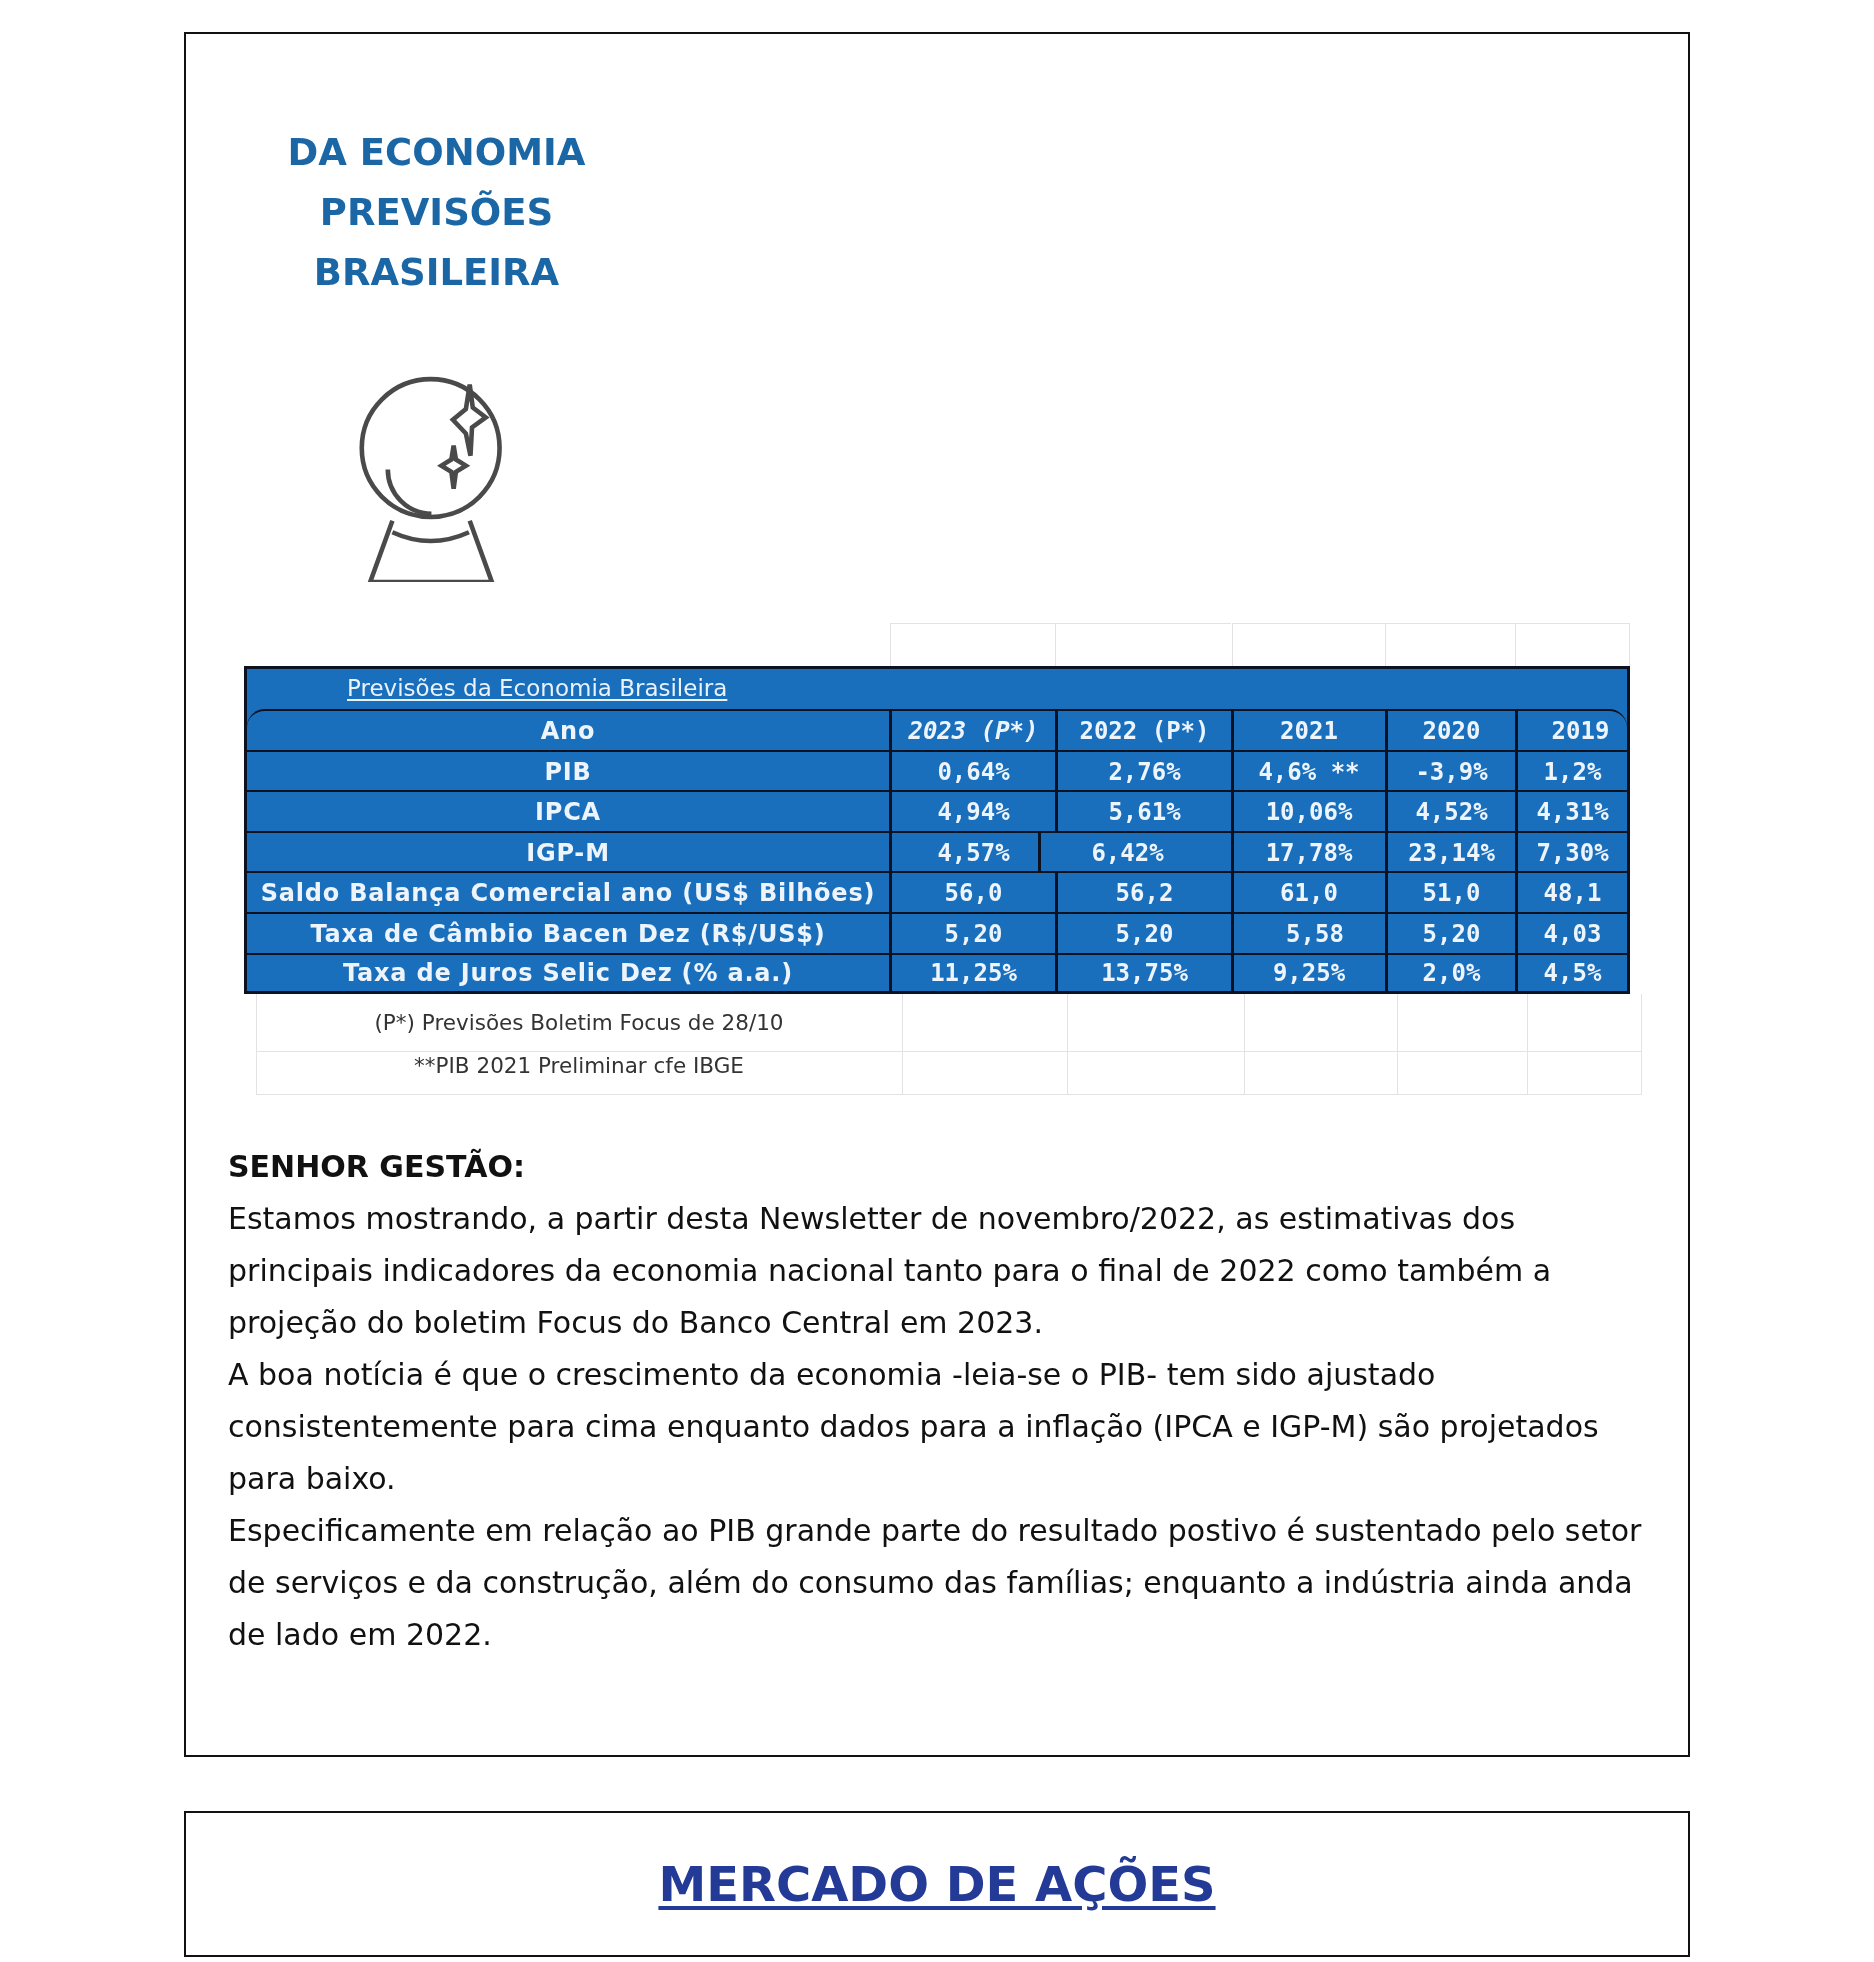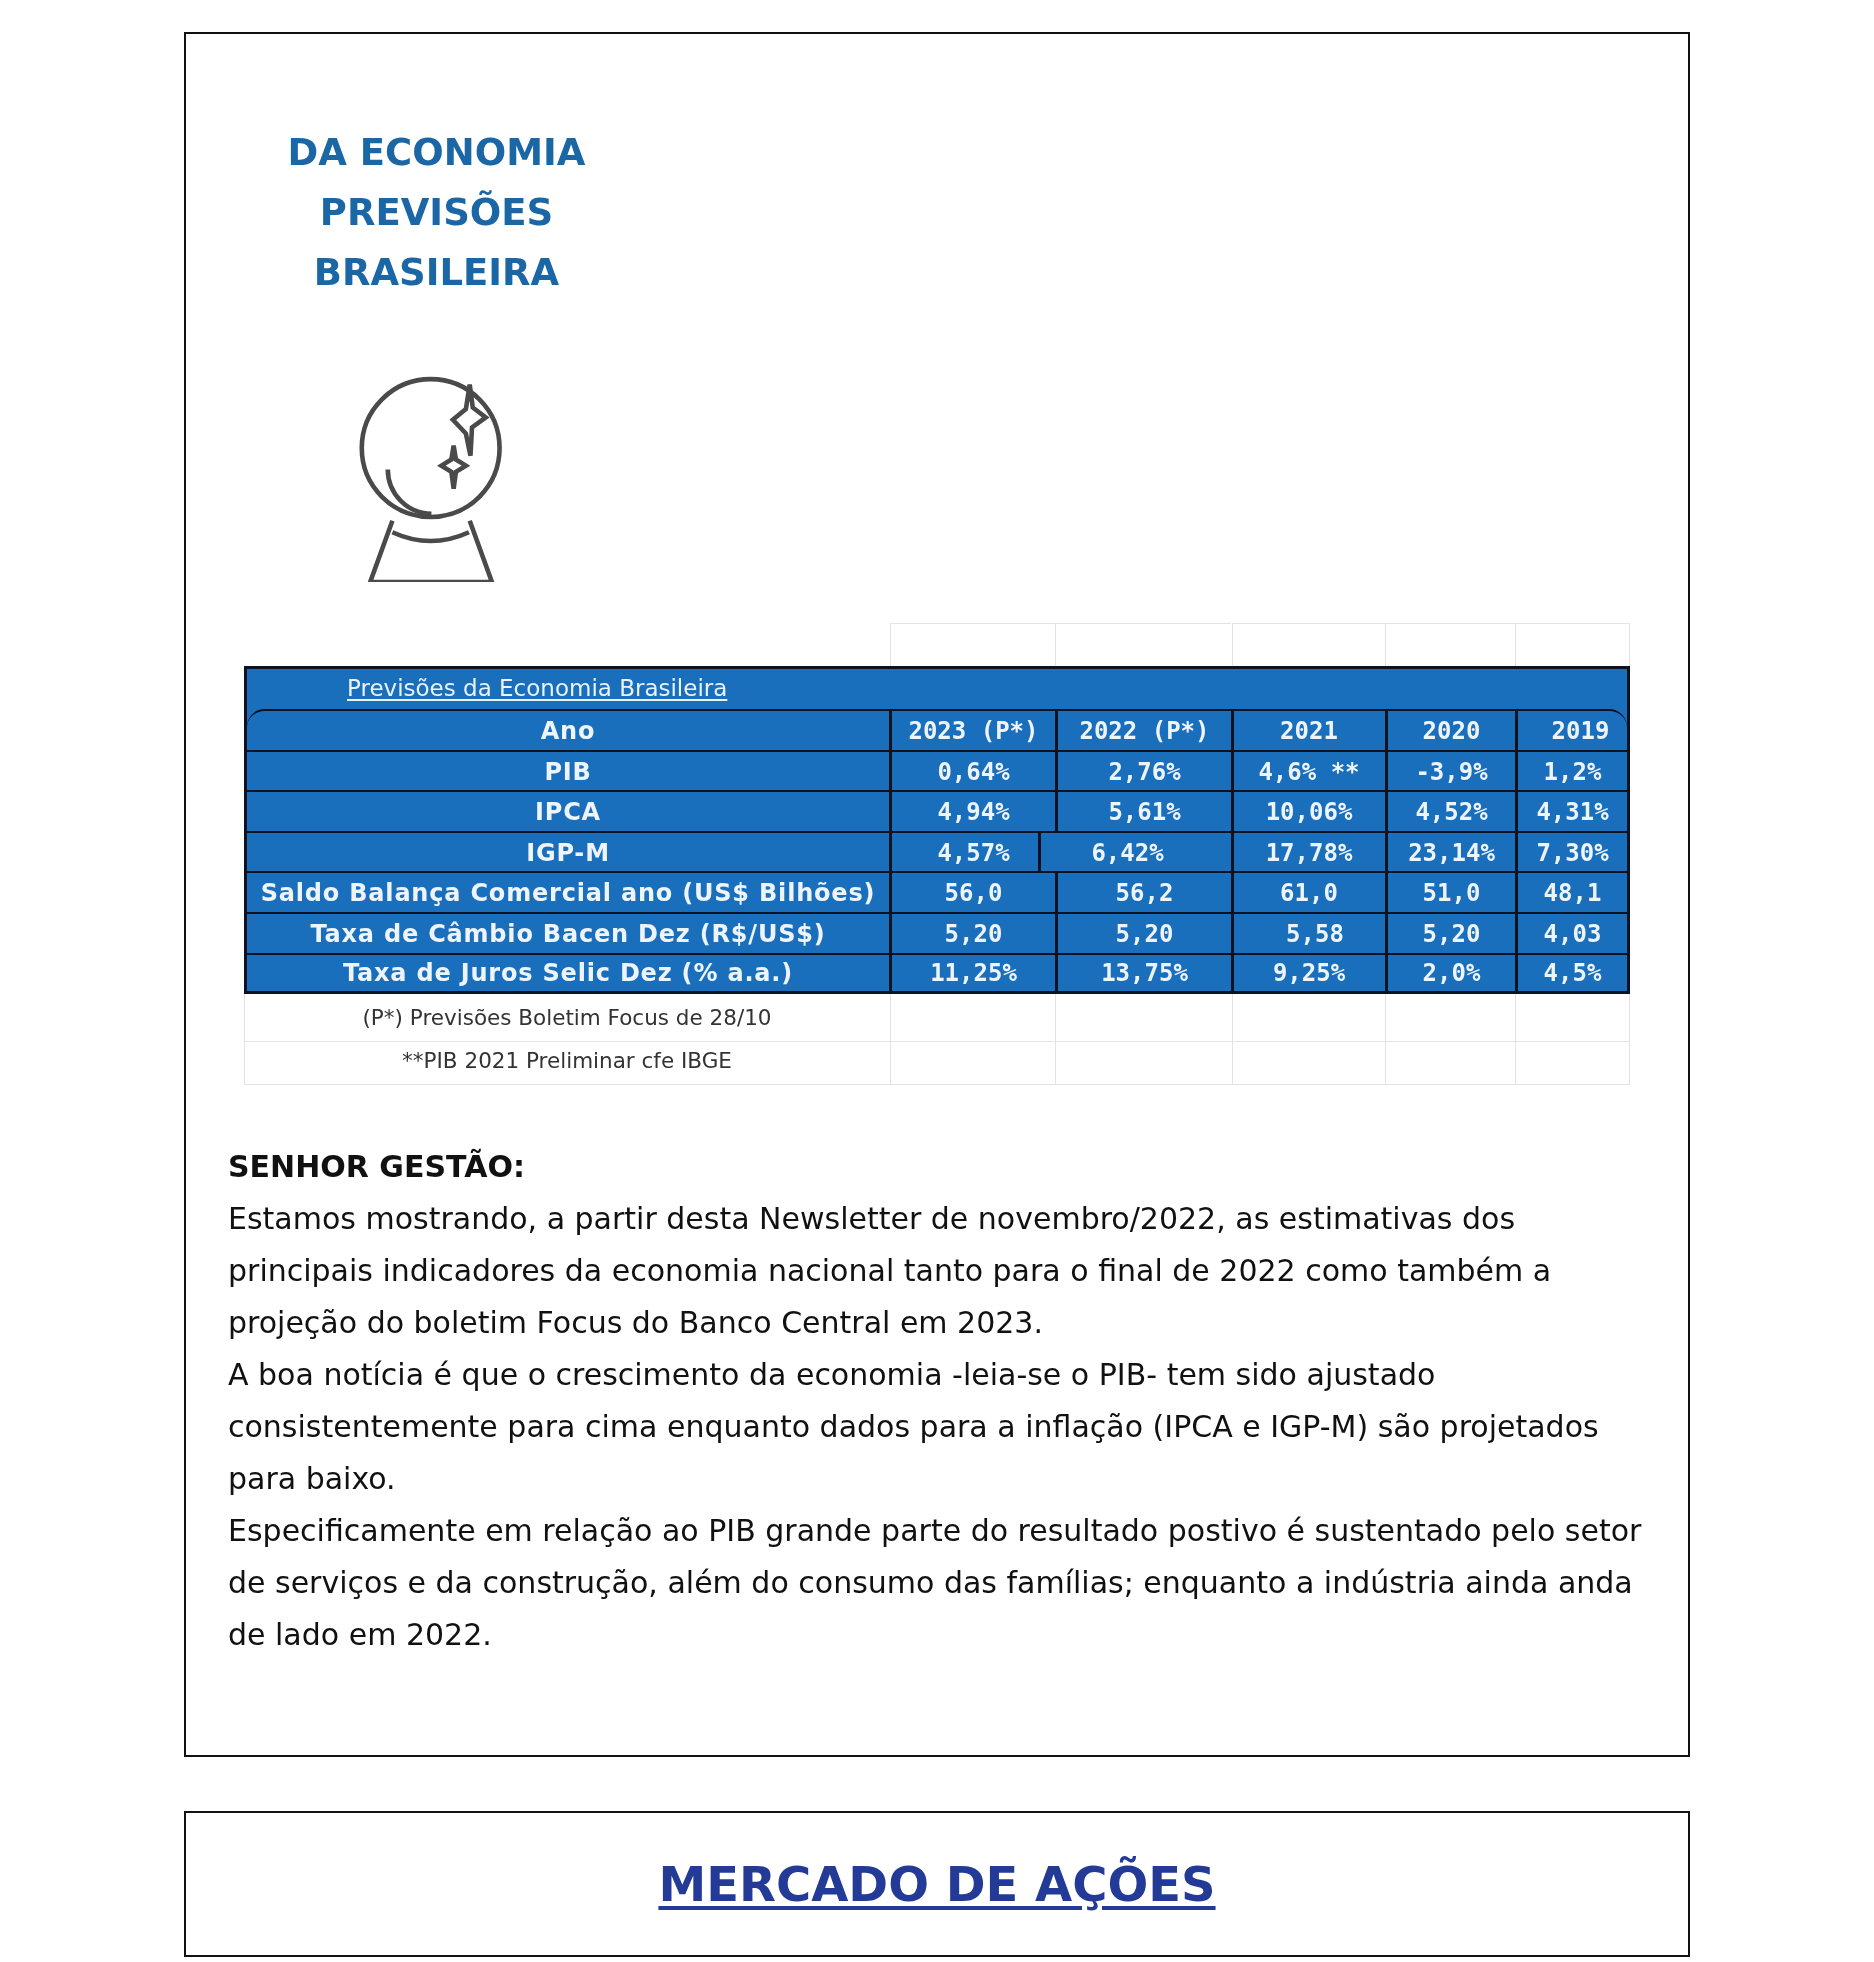--- a/index.html
+++ b/index.html
@@ -15,21 +15,21 @@
 
   .sheet { position: absolute; left: 244px; top: 623px; width: 1386px; height: 452px; }
   .sheet .grid-top { position: absolute; left: 0; top: 0; width: 1386px; height: 43px; }
   .sheet .gcell { position: absolute; top: 0; height: 43px; border-left: 1.5px solid #e3e3e3; border-top: 1.5px solid #e3e3e3; box-sizing: border-box; }
   .blue { position: absolute; left: 0; top: 43px; width: 1386px; height: 328px; background: #1a6fbd; border: 3.1px solid #0c1220; box-sizing: border-box; }
   .tbl-title { position: absolute; left: 100px; top: 6.1px; color: #eaf2fb; font-family: "DejaVu Sans", sans-serif; font-size: 23px; text-decoration: underline; text-underline-offset: 3.1px; }
   .trow { position: absolute; left: 0; width: 1380px; height: 41px; border-top: 2.3px solid #0c1220; box-sizing: border-box; }
   .tc { position: absolute; top: 0; height: 100%; display: flex; align-items: center; justify-content: center; color: #eef4fb; font-family: "DejaVu Sans Mono", monospace; font-weight: bold; font-size: 24px; white-space: nowrap; box-sizing: border-box; }
   .tc.lbl { font-family: "DejaVu Sans", sans-serif; font-weight: bold; font-size: 24px; letter-spacing: 0.8px; }
   .tc.v { border-left: 3.1px solid #0c1220; }
-  .foot { position: absolute; left: 0; width: 1386px; height: 48px; border-bottom: 1.5px solid #e3e3e3; box-sizing: border-box; }
+  .foot { position: absolute; left: 12px; width: 1386px; height: 58px; border-bottom: 1.5px solid #e3e3e3; box-sizing: border-box; }
   .foot .fc { position: absolute; top: 0; height: 100%; border-left: 1.5px solid #e3e3e3; box-sizing: border-box; }
   .foot .ftext { position: absolute; left: 0; width: 646px; top: 0; height: 100%; display: flex; align-items: center; justify-content: center; color: #333; font-family: "DejaVu Sans", sans-serif; font-size: 21.5px; }
 
   .body-text { position: absolute; left: 228px; top: 1141px; width: 1441px; color: #111; font-family: "DejaVu Sans", sans-serif; font-size: 30px; line-height: 52px; }
   .body-text .heading { font-weight: bold; }
   .body-text p { margin: 0; }
 
   .section-link { position: absolute; left: 0; width: 100%; top: 0; height: 100%; display: flex; align-items: center; justify-content: center; color: #233a96; font-family: "DejaVu Sans", sans-serif; font-weight: bold; font-size: 48px; text-decoration: underline; text-underline-offset: 4.6px; cursor: pointer; }
 </style>
 </head>
@@ -59,21 +59,21 @@
     <div class="gcell" style="left:988px;width:153px;"></div>
     <div class="gcell" style="left:1141px;width:130px;"></div>
     <div class="gcell" style="left:1271px;width:115px;border-right:1.5px solid #e3e3e3;"></div>
   </div>
 
   <div class="blue">
     <div class="tbl-title">Previsões da Economia Brasileira</div>
 
     <div class="trow" style="top:40px;border-radius:18px;">
       <div class="tc lbl" style="left:0;width:642px;">Ano</div>
-      <div class="tc v" style="left:642px;width:166px;">2023 (P*)</div>
+      <div class="tc v" style="left:642px;width:166px;font-style:italic;">2023 (P*)</div>
       <div class="tc v" style="left:808px;width:176px;">2022 (P*)</div>
       <div class="tc v" style="left:984px;width:153px;">2021</div>
       <div class="tc v" style="left:1138px;width:130px;">2020</div>
       <div class="tc v" style="left:1268px;width:128px;">2019</div>
     </div>
 
     <div class="trow" style="top:81px;">
       <div class="tc lbl" style="left:0;width:642px;">PIB</div>
       <div class="tc v" style="left:642px;width:166px;">0,64%</div>
       <div class="tc v" style="left:808px;width:176px;">2,76%</div>

